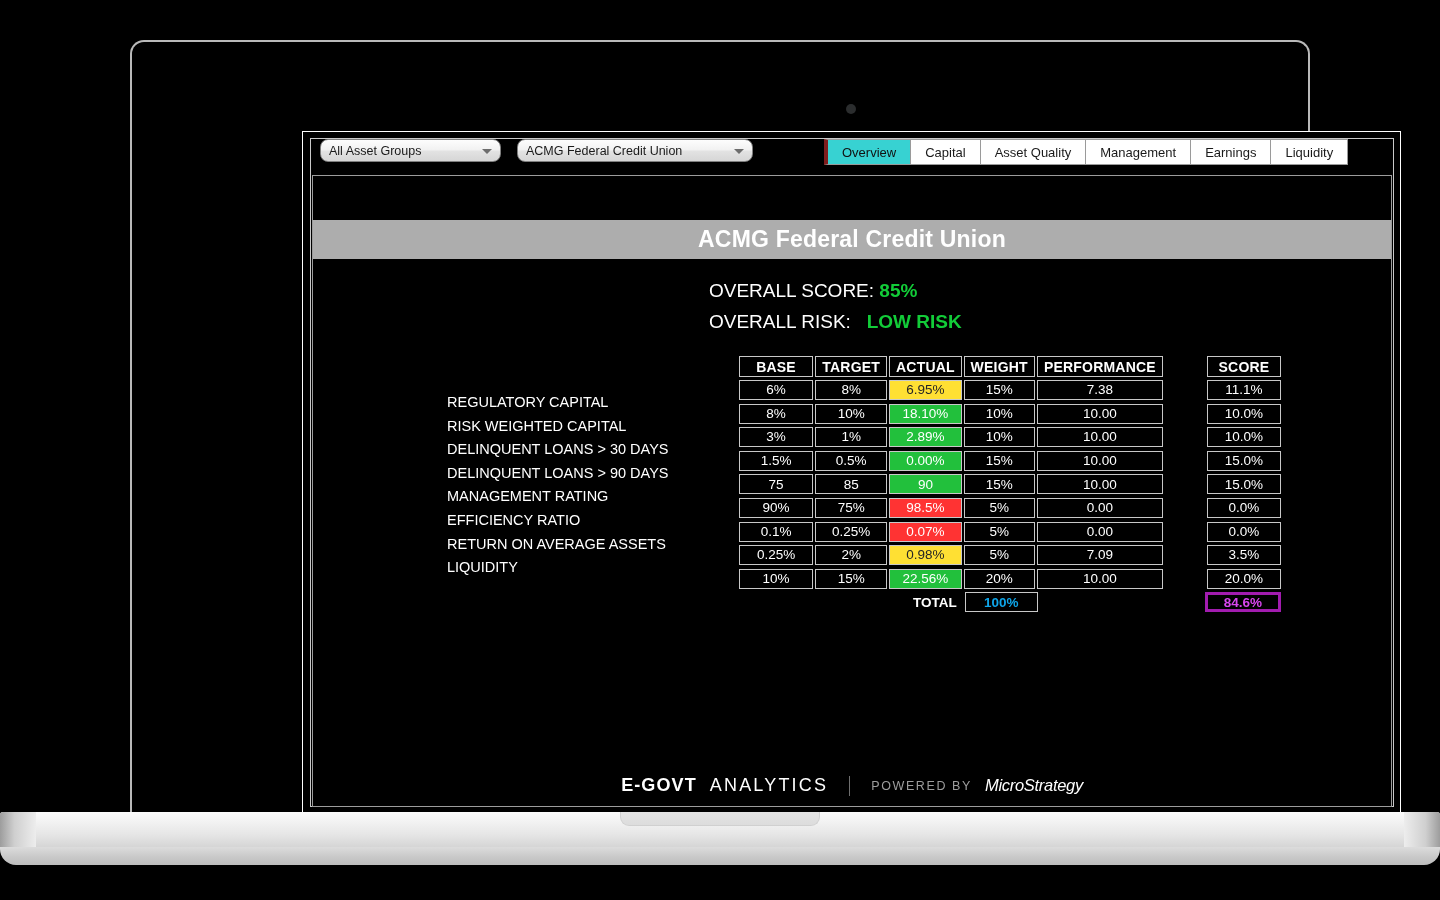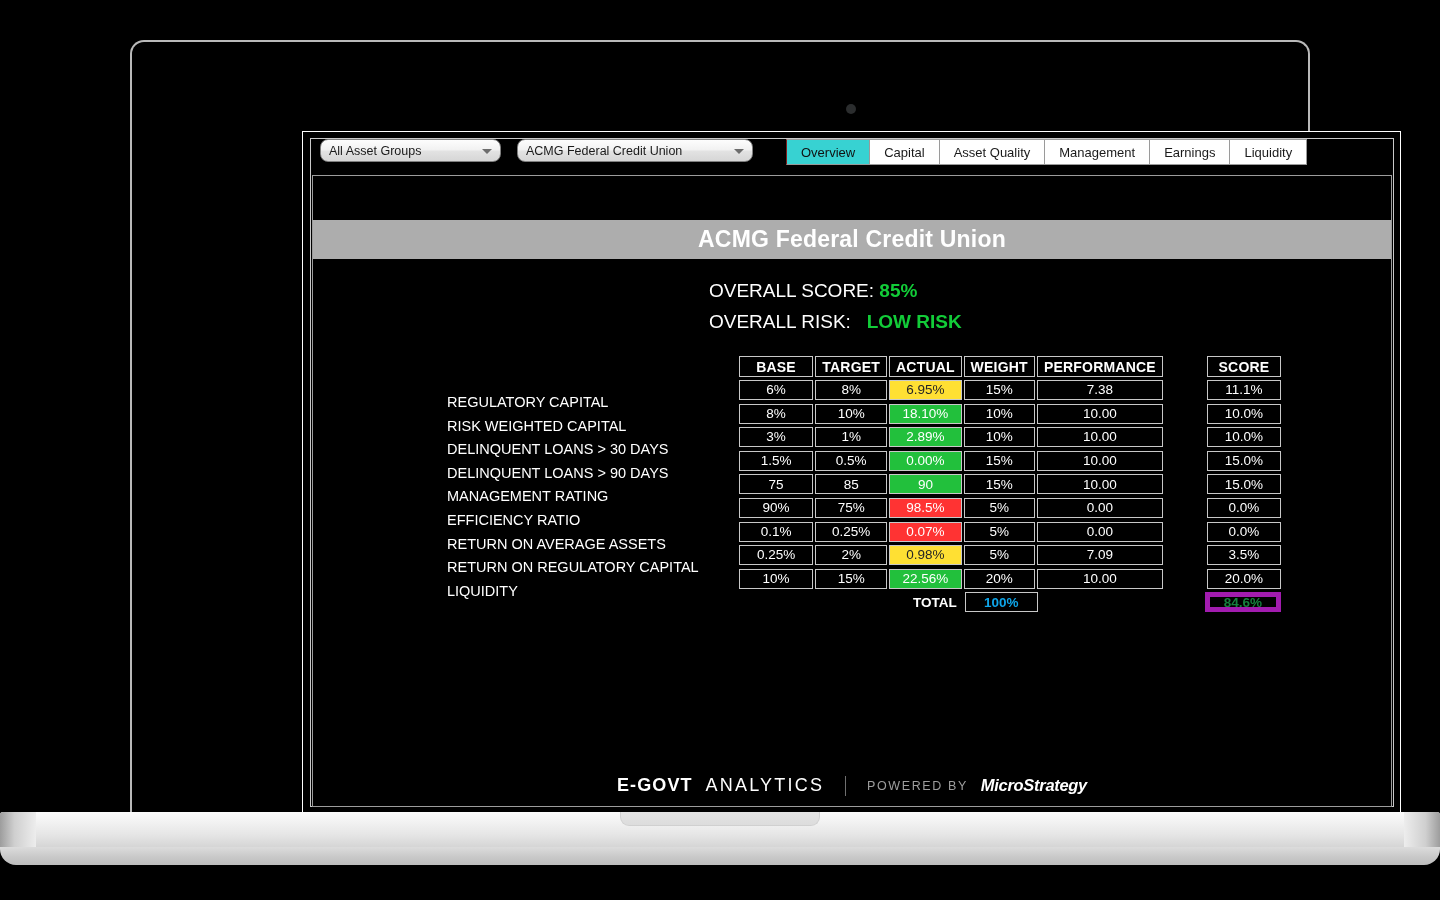--- a/index.html
+++ b/index.html
@@ -119,21 +119,21 @@
     height: 26px;
     background: #ffffff;
     color: #1a1a1a;
     border: 1px solid #9a9a9a;
     border-left: none;
     display: flex; align-items: center; justify-content: center;
     padding: 0 14px;
     line-height: 1;
     white-space: nowrap;
   }
-  .tab:first-child { border-left: 1px solid #7f1d1d; }
+  .tab:first-child { border-left: 4px solid #7f1d1d; margin-left: 38px; }
   .tab.active {
     background: #37d2d2;
     color: #111;
   }
 
   
   #report-panel {
     position: absolute;
     left: 180px; top: 133px;
     width: 1080px; height: 632px;
@@ -238,22 +238,22 @@
     width: 78px;
     border: 1px solid #c8c8c8;
     color: #0ea5e9; font-weight: bold; font-size: 13.5px;
     display: flex; align-items: center; justify-content: center;
     height: 20px;
     margin-right: 2px;
   }
   #total-gap { width: 138px; margin-right: 2px; }
   #total-score {
     width: 81px;
-    border: 5px solid #a21caf;
-    color: #15803d; font-weight: bold; font-size: 13.5px;
+    border: 3px solid #a21caf;
+    color: #d946ef; font-weight: bold; font-size: 13.5px;
     display: flex; align-items: center; justify-content: center;
     height: 20px;
     margin-left: 34px;
   }
 
   
   #footer {
     position: absolute;
     left: 0; bottom: 10px;
     width: 100%;
@@ -269,21 +269,21 @@
     font-size: 18px; letter-spacing: 2.2px;
   }
   #footer-divider {
     width: 1px; height: 20px; background: #6f6f6f;
     margin: 0 8px;
   }
   #powered-by {
     color: #9d9d9d; font-size: 12.5px; letter-spacing: 1.6px;
   }
   #microstrategy-logo {
-    color: #ffffff; font-weight: bold; font-style: italic;
+    color: #ffffff; font-weight: normal; font-style: italic;
     font-size: 16.5px; letter-spacing: -0.3px;
   }
 </style>
 </head>
 <body>
 
 <div id="laptop-frame">
   <div id="webcam-dot"></div>
   <div id="screen-bezel"></div>
   <div id="screen-bezel-inner"></div>
@@ -340,21 +340,20 @@
     <div id="scorecard">
 
       <div id="row-labels">
         <div class="row-label">REGULATORY CAPITAL</div>
         <div class="row-label">RISK WEIGHTED CAPITAL</div>
         <div class="row-label">DELINQUENT LOANS &gt; 30 DAYS</div>
         <div class="row-label">DELINQUENT LOANS &gt; 90 DAYS</div>
         <div class="row-label">MANAGEMENT RATING</div>
         <div class="row-label">EFFICIENCY RATIO</div>
         <div class="row-label">RETURN ON AVERAGE ASSETS</div>
-        <div class="row-label">RETURN ON REGULATORY CAPITAL</div>
         <div class="row-label">LIQUIDITY</div>
       </div>
 
       <div id="grid">
 
         <div class="grid-row hdr">
           <div class="cell c-base">BASE</div>
           <div class="cell c-target">TARGET</div>
           <div class="cell c-actual">ACTUAL</div>
           <div class="cell c-weight">WEIGHT</div>

